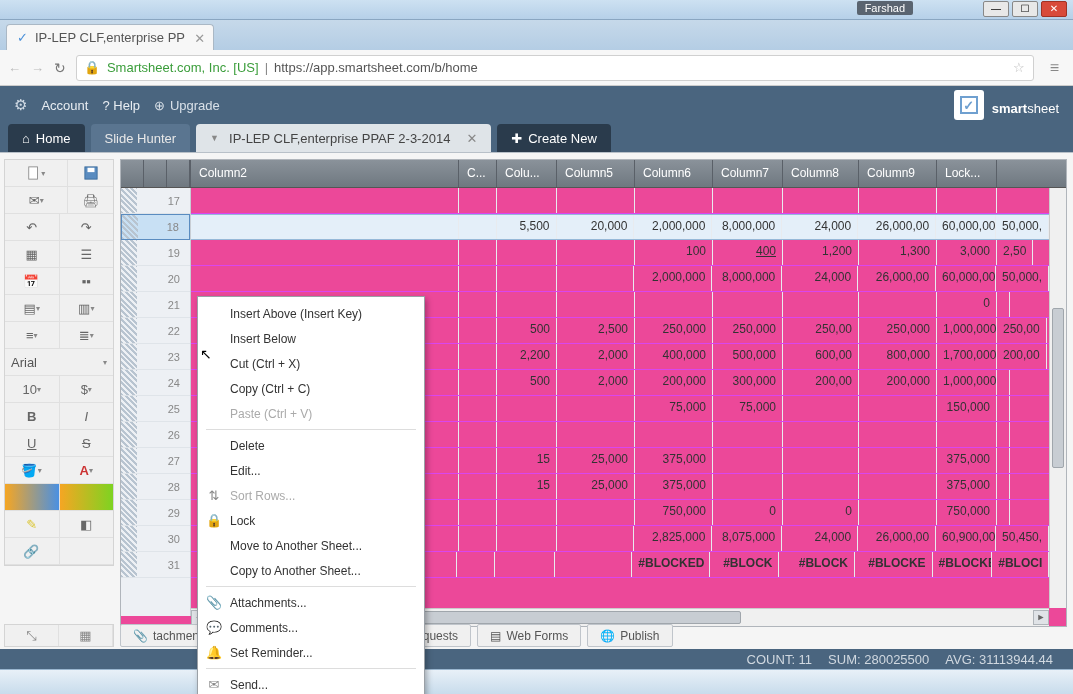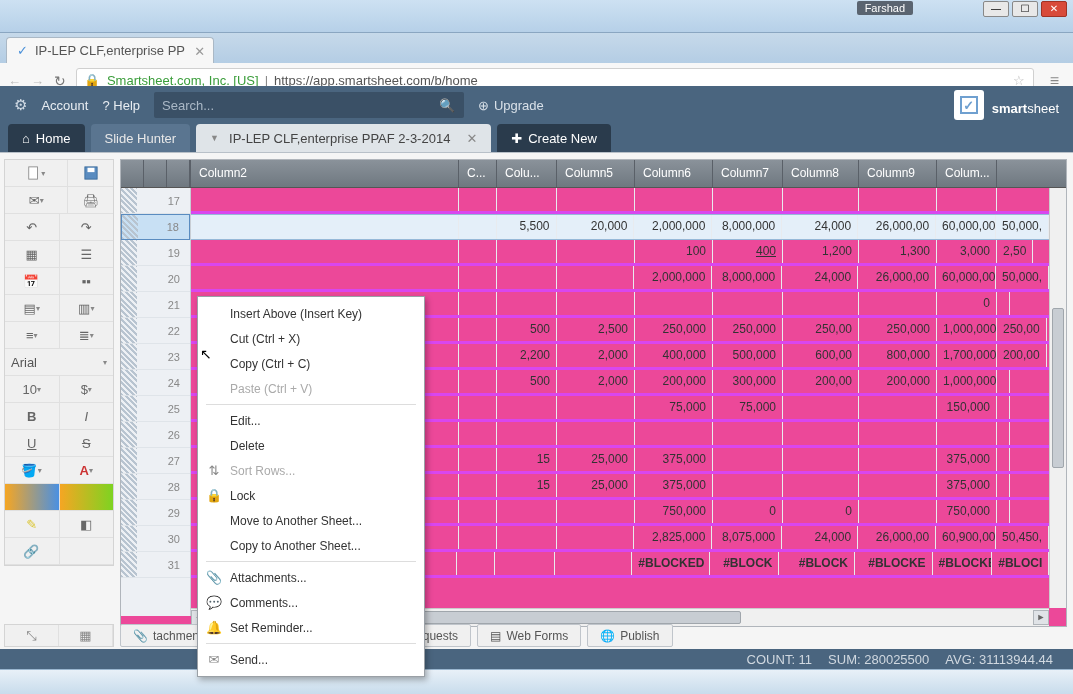--- a/index.html
+++ b/index.html
@@ -1,19 +1,19 @@
 <!DOCTYPE html>
 <html><head>
 <meta charset="utf-8">
 <style>
 * { margin:0; padding:0; box-sizing:border-box; font-family:Arial,sans-serif; font-size:13px; }
 body { background:#d8e5f0; width:1073px; height:694px; overflow:hidden; position:relative; }
 
 
-.win-titlebar { height:33px; background:linear-gradient(#cde1f2,#b6d0e8); border-bottom:1px solid #8aa6c1; position:relative; }
+.win-titlebar { height:20px; background:linear-gradient(#cde1f2,#b6d0e8); border-bottom:1px solid #8aa6c1; position:relative; }
 .win-user { position:absolute; right:160px; top:1px; background:#5a6470; color:#fff; padding:1px 8px; font-size:11px; border-radius:2px; }
 .win-btns { position:absolute; right:6px; top:1px; display:flex; gap:3px; }
 .win-btn { width:26px; height:16px; border:1px solid #888; border-radius:2px; text-align:center; line-height:14px; font-size:10px; }
 .win-min{background:#e8e8e8;} .win-max{background:#e8e8e8;} .win-close{background:#d84a3a;color:#fff;border-color:#a03224;}
 
 
 .tabstrip { height:30px; background:linear-gradient(#c6d9ea,#b4cde4); display:flex; align-items:flex-end; padding-left:6px; }
 .btab { background:#f7f7f7; border:1px solid #aab8c5; border-bottom:none; border-radius:4px 4px 0 0; padding:5px 28px 5px 10px; font-size:11px; color:#555; position:relative; min-width:190px;}
 .btab .check{color:#4a90d9;margin-right:4px;}
 .btab .bclose{position:absolute;right:8px;top:6px;color:#999;}
@@ -71,21 +71,21 @@
 .colhead { position:absolute; top:0; left:0; right:0; height:28px; background:linear-gradient(#8a929a,#6f7880); display:flex; border-bottom:1px solid #555;}
 .colhead .rowhead-spacer{width:70px;background:linear-gradient(#8a929a,#6f7880);border-right:1px solid #5a6068;display:flex;}
 .colhead .rowhead-spacer .seg{flex:1;border-right:1px solid #5a6068;}
 .colcell { color:#fff; padding:6px 8px; border-right:1px solid #5a6068; font-size:12px; white-space:nowrap; overflow:hidden;}
 .rows { position:absolute; top:28px; left:0; bottom:10px; width:70px; background:#edf0f4; border-right:1px solid #c8ced5;}
 .rncell { height:26px; border-bottom:1px solid #dfe4e9; display:flex; align-items:center; justify-content:flex-end; padding-right:10px; color:#888; font-size:11px; position:relative;}
 .rncell.sel{background:#c8e0f4;border:1px solid #5a8cc0;}
 .rncell.sel .rdd{position:absolute;right:-14px;top:6px;width:12px;height:12px;background:#fff;border:1px solid #888;font-size:8px;text-align:center;line-height:10px;color:#555;}
 .rncell .hatch{position:absolute;left:0;top:0;width:16px;height:100%;background:repeating-linear-gradient(45deg,#b8c4d0,#b8c4d0 2px,transparent 2px,transparent 4px);}
 .cells { position:absolute; top:28px; left:70px; right:17px; bottom:18px; overflow:hidden;}
-.datarow { height:26px; border-bottom:3px solid #d946ef; display:flex;}
+.datarow { height:26px; border-bottom:1px solid #d946ef; display:flex;}
 .datarow.sel{background:#e4eff9;border-top:1px solid #96b8d8;border-bottom:1px solid #96b8d8;}
 .dcell { border-right:1px solid #e8ebef; padding:4px 6px; font-size:12px; color:#333; text-align:right; white-space:nowrap; overflow:hidden;}
 .dcell.left{text-align:left;}
 .dcell.bold{font-weight:bold;}
 
 
 .ctxmenu { position:absolute; left:197px; top:210px; width:228px; background:#fff; border:1px solid #9aa0a6; box-shadow:2px 3px 6px rgba(0,0,0,0.3); z-index:100; padding:4px 0;}
 .ctxitem { height:25px; display:flex; align-items:center; padding:0 14px 0 32px; font-size:12px; color:#333; position:relative;}
 .ctxitem.disabled{color:#aaa;}
 .ctxitem .cicon{position:absolute;left:8px;width:16px;text-align:center;color:#888;}
@@ -145,24 +145,20 @@
   </div>
   <span class="menu3">≡</span>
 </div>
 
 <div class="app">
 
   <div class="app-topbar">
     <span class="gear">⚙</span>
     <a>Account</a>
     <a>? Help</a>
-    <div class="searchbox">
-      <span>Search...</span>
-      <span class="sicon">🔍</span>
-    </div>
     <div class="upgrade">
       <span>⊕</span>
       <span>Upgrade</span>
     </div>
     <div class="logo">
       <div class="logo-badge">
           <div class="chk">✓</div>
         </div>
       <div class="logo-text"><b>smart</b><span>sheet</span></div>
     </div>
@@ -291,21 +287,21 @@
             <div class="seg"></div>
           </div>
           <div class="colcell" style="width: 268px;">Column2</div>
           <div class="colcell" style="width: 38px;">C...</div>
           <div class="colcell" style="width: 60px;">Colu...</div>
           <div class="colcell" style="width: 78px;">Column5</div>
           <div class="colcell" style="width: 78px;">Column6</div>
           <div class="colcell" style="width: 70px;">Column7</div>
           <div class="colcell" style="width: 76px;">Column8</div>
           <div class="colcell" style="width: 78px;">Column9</div>
-          <div class="colcell" style="width: 60px;">Colum...</div>
+          <div class="colcell" style="width: 60px;">Lock...</div>
         </div>
       <div class="rows" id="rowheads">
           <div class="rncell"><span class="hatch"></span>17</div>
           <div class="rncell sel"><span class="hatch"></span>18<span class="rdd">▾</span></div>
           <div class="rncell"><span class="hatch"></span>19</div>
           <div class="rncell"><span class="hatch"></span>20</div>
           <div class="rncell"><span class="hatch"></span>21</div>
           <div class="rncell"><span class="hatch"></span>22</div>
           <div class="rncell"><span class="hatch"></span>23</div>
           <div class="rncell"><span class="hatch"></span>24</div>
@@ -518,26 +514,27 @@
 
     <div class="statusbar">
       <span>COUNT: 11</span>
       <span>SUM: 280025500</span>
       <span>AVG: 31113944.44</span>
     </div>
   </div>
 
   <div class="ctxmenu" id="ctxmenu">
       <div class="ctxitem">Insert Above (Insert Key)</div>
+      <div class="ctxitem">Insert Below</div>
       <div class="ctxitem">Cut (Ctrl + X)</div>
       <div class="ctxitem">Copy (Ctrl + C)</div>
       <div class="ctxitem disabled">Paste (Ctrl + V)</div>
       <div class="ctxsep"></div>
+      <div class="ctxitem">Delete</div>
       <div class="ctxitem">Edit...</div>
-      <div class="ctxitem">Delete</div>
       <div class="ctxitem disabled"><span class="cicon">⇅</span>Sort Rows...</div>
       <div class="ctxitem"><span class="cicon">🔒</span>Lock</div>
       <div class="ctxitem">Move to Another Sheet...</div>
       <div class="ctxitem">Copy to Another Sheet...</div>
       <div class="ctxsep"></div>
       <div class="ctxitem"><span class="cicon">📎</span>Attachments...</div>
       <div class="ctxitem"><span class="cicon">💬</span>Comments...</div>
       <div class="ctxitem"><span class="cicon">🔔</span>Set Reminder...</div>
       <div class="ctxsep"></div>
       <div class="ctxitem"><span class="cicon">✉</span>Send...</div>

